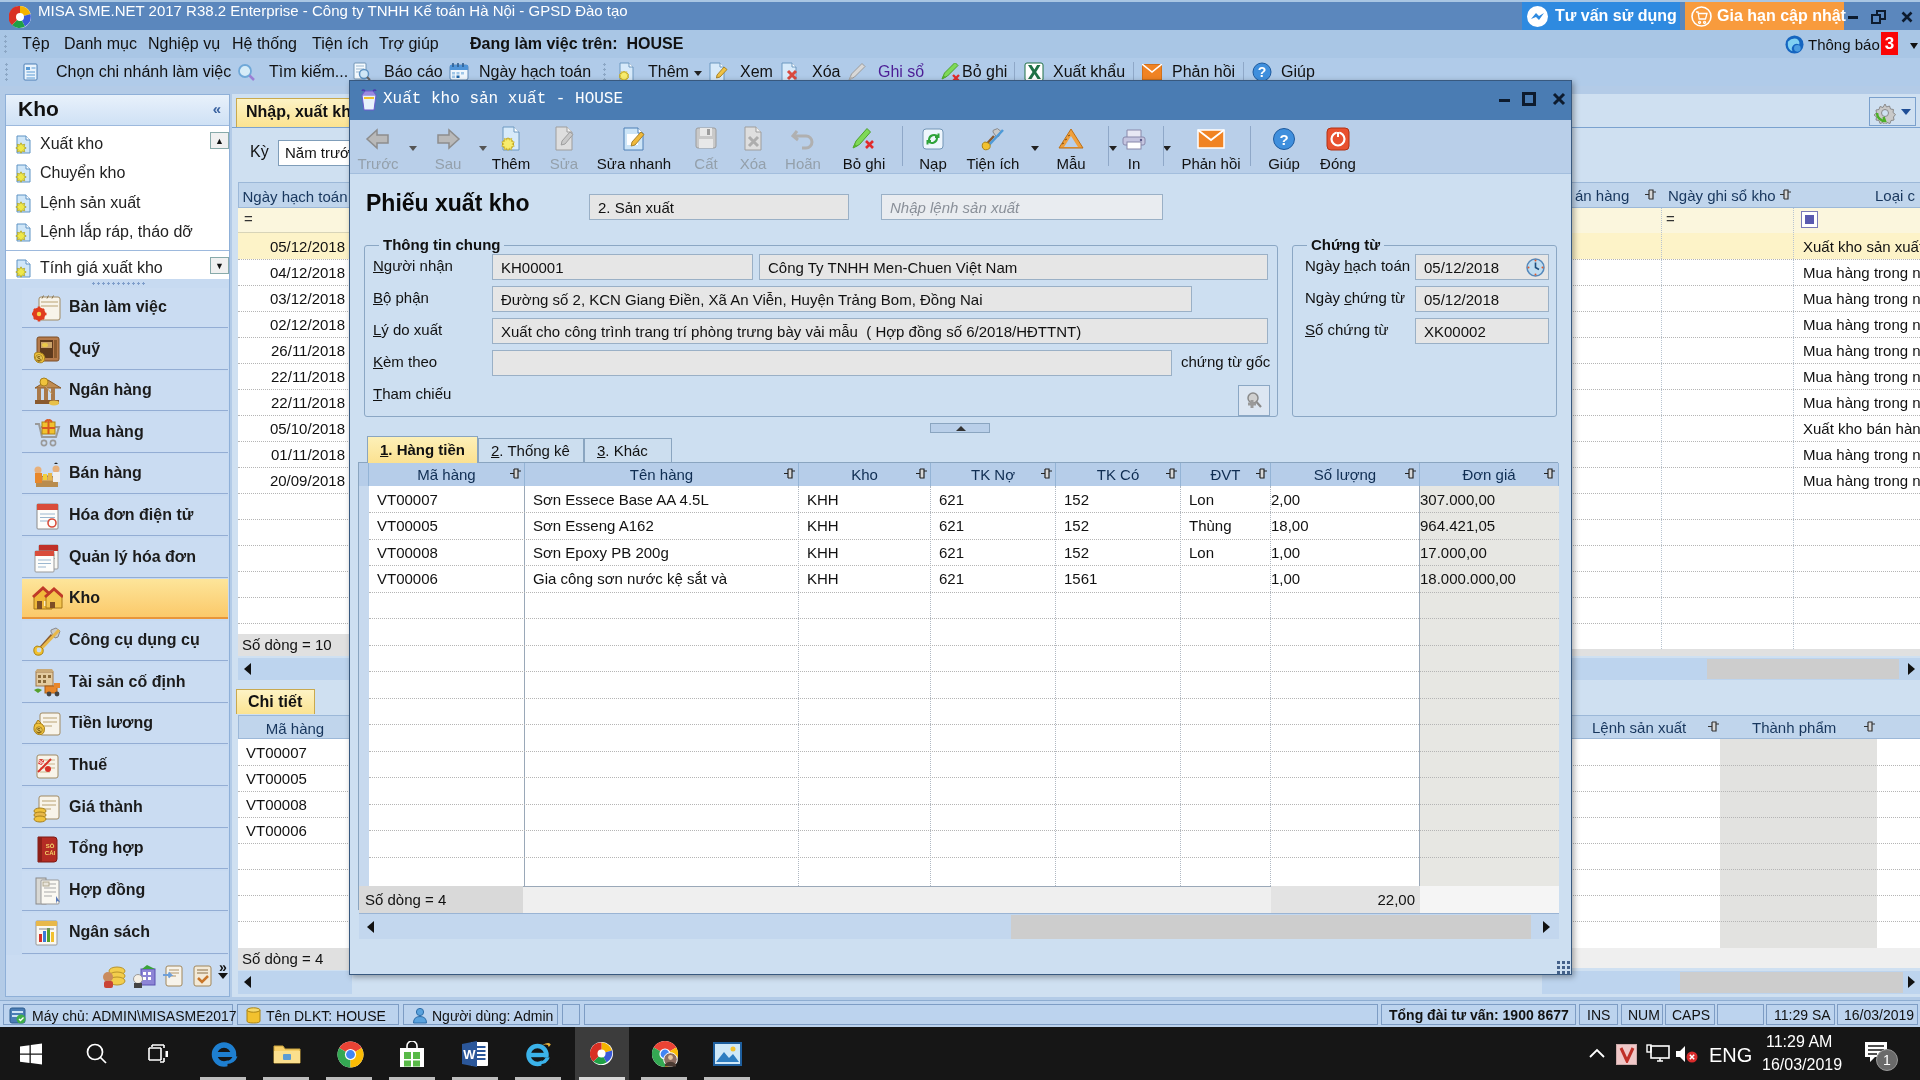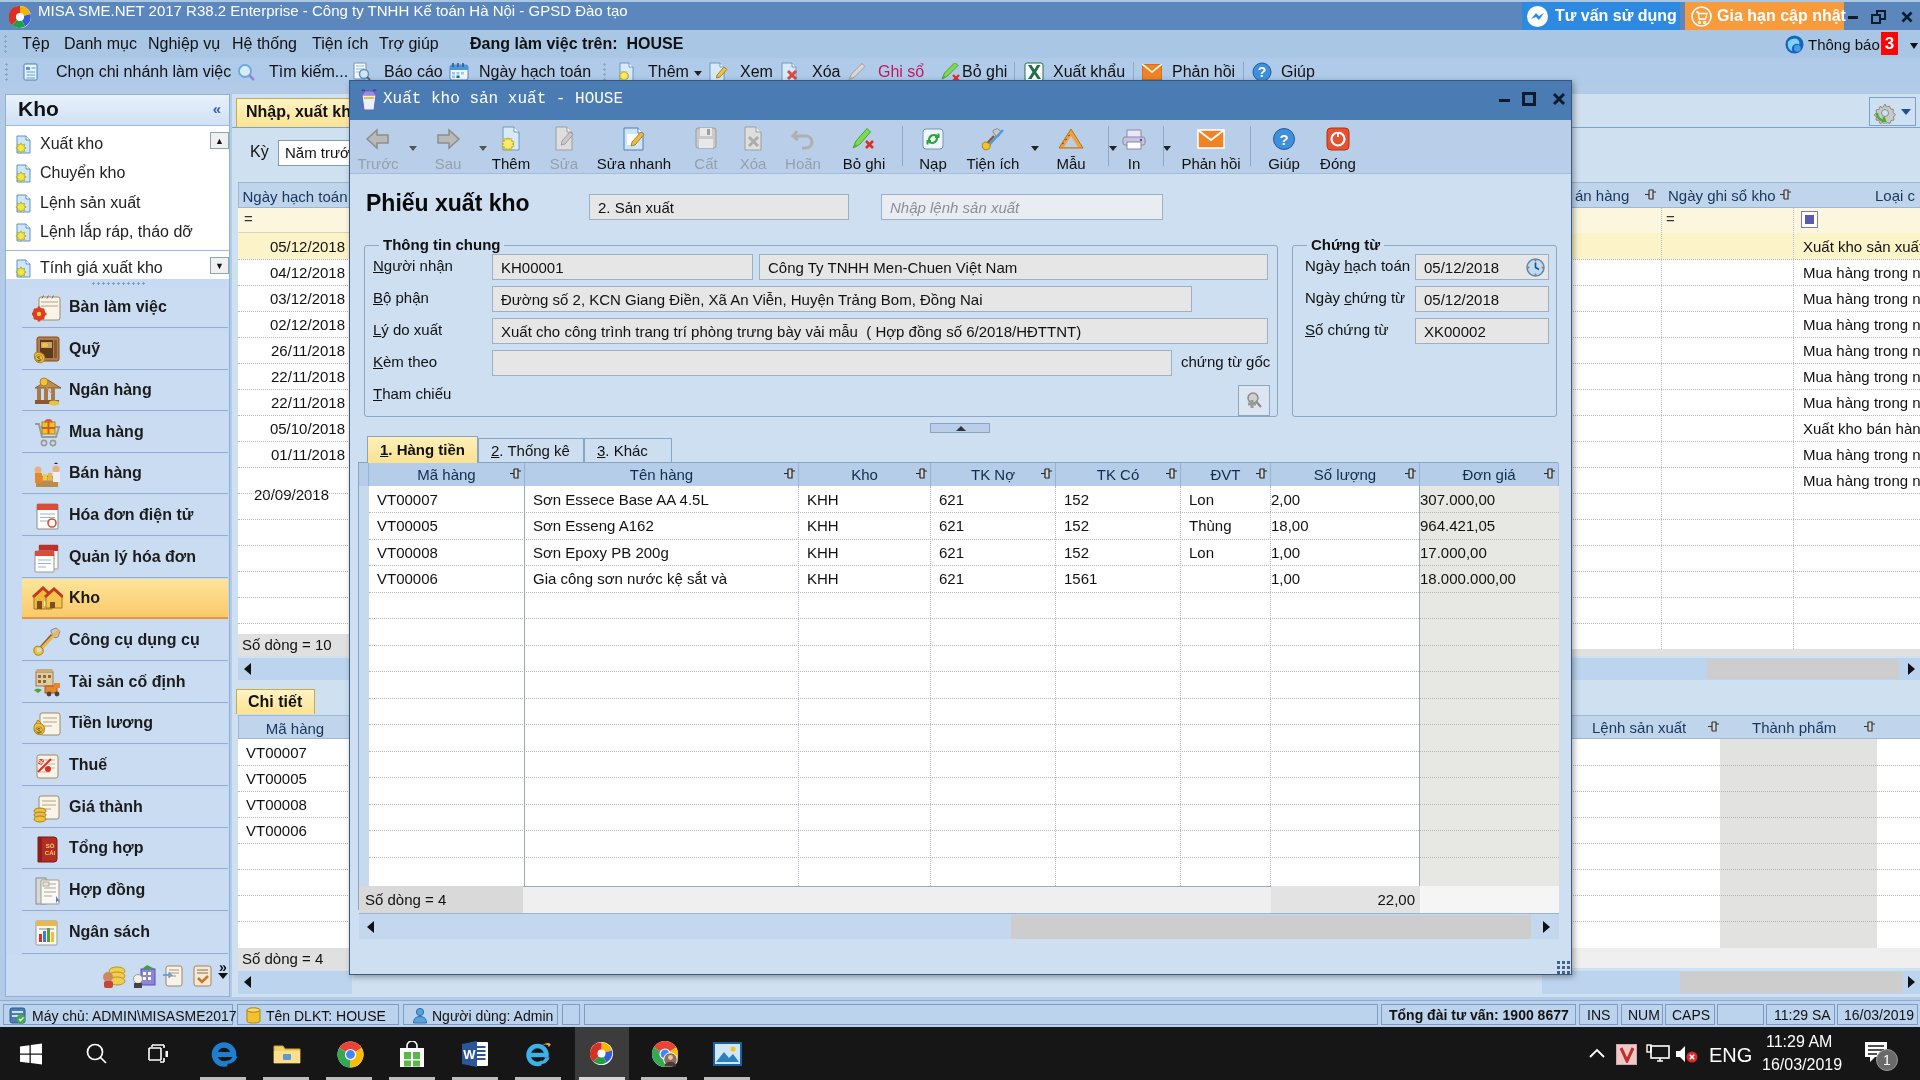--- a/index.html
+++ b/index.html
@@ -6,21 +6,21 @@
 html,body { width:1920px; height:1080px; overflow:hidden; }
 body { font-family:"Liberation Sans", sans-serif; position:relative; background:#b3cbe7; }
 .abs { position:absolute; }
 
 #titlebar { left:0; top:0; width:1920px; height:30px; background:#5b87bd; border-top:2px solid #a9c6e3; }
 #titlebar .ttext { position:absolute; left:38px; top:0; color:#fff; font-size:15px; white-space:nowrap; }
 #menubar { left:0; top:30px; width:1920px; height:28px; background:#a9c6e5; }
 .mitem { position:absolute; top:5px; font-size:16px; color:#111; white-space:nowrap; }
 #toolbar1 { left:0; top:58px; width:1920px; height:28px; background:#b0cbe9; }
 .titem { position:absolute; top:5px; font-size:16px; color:#111; white-space:nowrap; }
-.gray { color:#be185d; }
+.gray { color:#4c1d95; }
 .grip { position:absolute; width:5px; background-image:radial-gradient(circle, #8ba6c4 1px, transparent 1.2px); background-size:5px 5px; }
 
 #sidebar { left:5px; top:94px; width:225px; height:903px; background:#c7daf1; border:1px solid #8fb0d8; }
 #sbhead { position:absolute; left:0; top:0; width:223px; height:31px; background:linear-gradient(#e8f1fb,#cfe1f5); border-bottom:1px solid #9db9dd; }
 #sbhead .t { position:absolute; left:12px; top:2px; font-size:21px; font-weight:bold; color:#111; }
 #sbhead .c { position:absolute; right:8px; top:5px; font-size:15px; color:#3a62a0; font-weight:bold; }
 #sblist { position:absolute; left:0; top:31px; width:223px; height:153px; background:#fff; }
 .treeitem { position:absolute; left:34px; font-size:16px; color:#222; white-space:nowrap; }
 .menuitem { position:absolute; left:16px; width:206px; height:40px; background:#cadcf2; border-bottom:1px solid #93add4; }
 .menuitem .icon { position:absolute; left:10px; top:5px; width:31px; height:31px; }
@@ -216,21 +216,21 @@
   <div class="abs" style="left:6px;top:165px;width:114px;height:390px;background:#fff"></div>
   <div class="cell num" style="left:6px;top:144px;width:107px;text-align:right">05/12/2018</div>
   <div class="cell num" style="left:6px;top:170px;width:107px;text-align:right">04/12/2018</div>
   <div class="cell num" style="left:6px;top:196px;width:107px;text-align:right">03/12/2018</div>
   <div class="cell num" style="left:6px;top:222px;width:107px;text-align:right">02/12/2018</div>
   <div class="cell num" style="left:6px;top:248px;width:107px;text-align:right">26/11/2018</div>
   <div class="cell num" style="left:6px;top:274px;width:107px;text-align:right">22/11/2018</div>
   <div class="cell num" style="left:6px;top:300px;width:107px;text-align:right">22/11/2018</div>
   <div class="cell num" style="left:6px;top:326px;width:107px;text-align:right">05/10/2018</div>
   <div class="cell num" style="left:6px;top:352px;width:107px;text-align:right">01/11/2018</div>
-  <div class="cell num" style="left:6px;top:392px;width:107px;text-align:center">20/09/2018</div>
+  <div class="cell num" style="left:6px;top:378px;width:107px;text-align:right">20/09/2018</div>
   <div class="sumrow" style="left:6px;top:540px;width:1682px;height:22px;padding:2px 0 0 4px">Số dòng = 10</div>
   <div class="sbar" style="left:6px;top:564px;width:1682px;height:22px">
     <div class="abs" style="left:6px;top:5px;width:0;height:0;border-top:6px solid transparent;border-bottom:6px solid transparent;border-right:7px solid #111"></div>
     <div class="abs" style="left:1469px;top:1px;width:192px;height:20px;background:#cdcdcd"></div>
     <div class="abs" style="left:1670px;top:5px;width:0;height:0;border-top:6px solid transparent;border-bottom:6px solid transparent;border-left:7px solid #111"></div>
   </div>
 
   <div class="gridhead" style="left:1310px;top:88px;width:378px;height:26px;border-top:1px solid #9cb8d8;border-bottom:1px solid #9cb8d8"></div>
   <div class="cell" style="left:1343px;top:93px;color:#17365d">án hàng</div>
   <div class="cell" style="left:1436px;top:93px;color:#17365d">Ngày ghi sổ kho</div>

